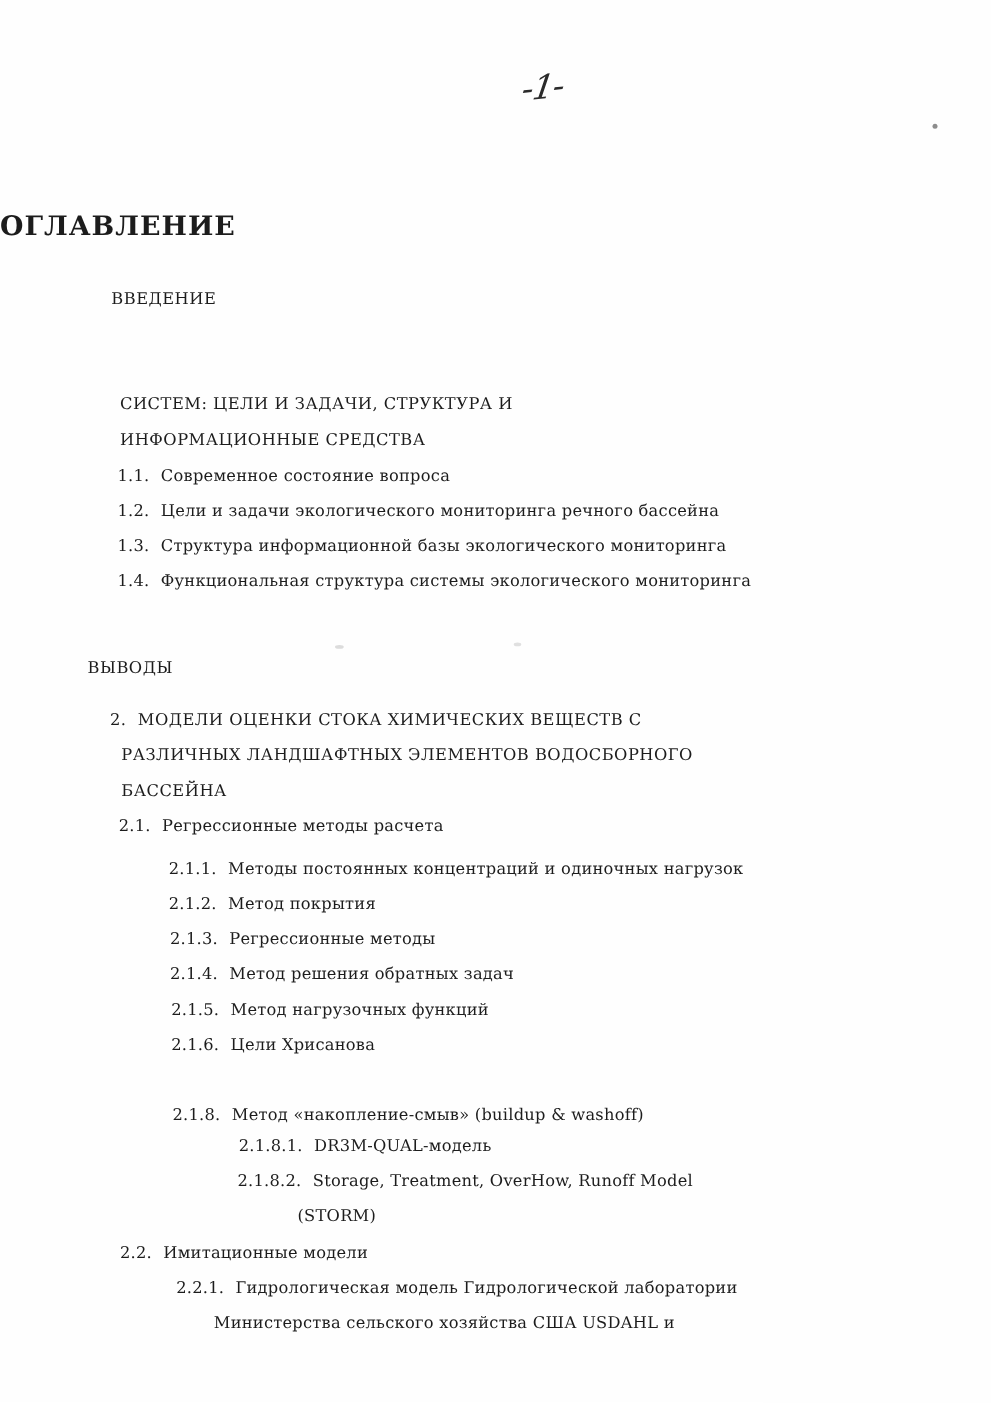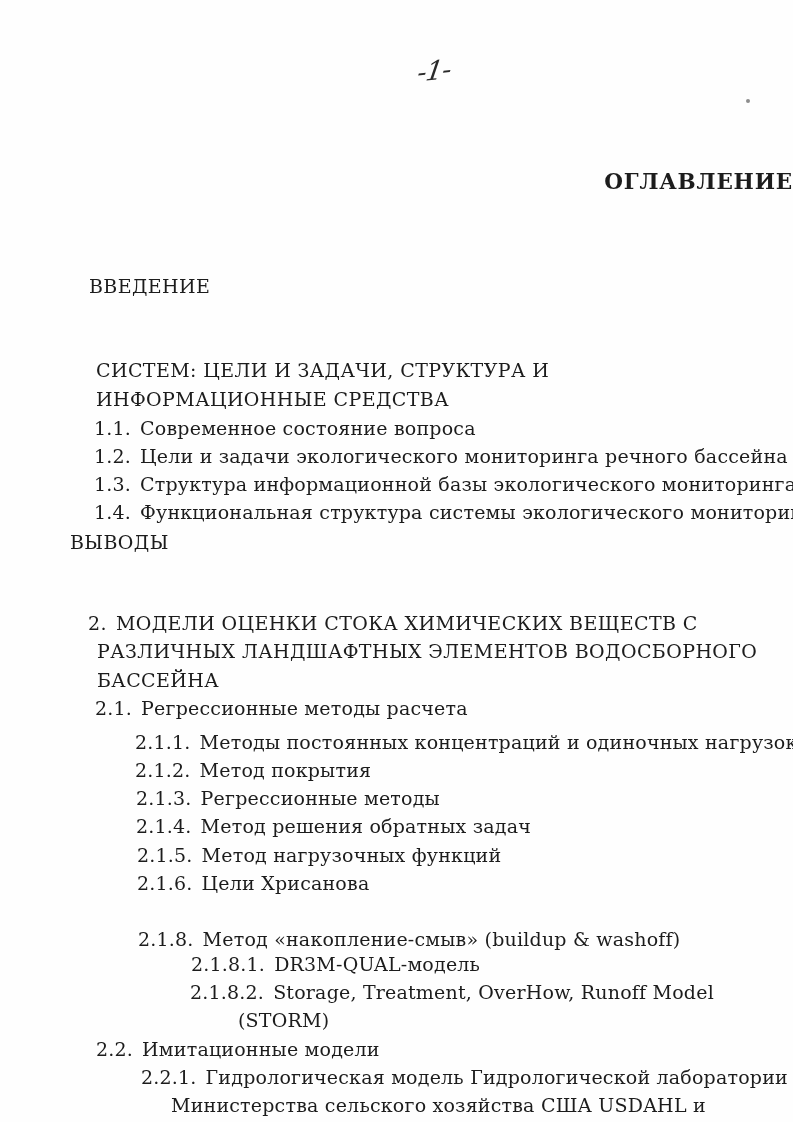--- a/index.html
+++ b/index.html
@@ -11,38 +11,37 @@
     position: relative;
     width: 793px;
     height: 1122px;
     background: #fefefe;
     overflow: hidden;
     font-family: "DejaVu Serif", "Liberation Serif", serif;
     color: #1c1c1c;
   }
   .line {
     position: absolute;
-    font-size: 19px;
+    font-size: 13px;
     line-height: 26px;
     white-space: nowrap;
     letter-spacing: 0.2px;
-    margin-top: 46px;
   }
   .num {
     margin-right: 9px;
   }
   .caps {
     letter-spacing: 0.4px;
   }
   .doc-title {
     position: absolute;
     left: 0;
     top: 169px;
     width: 100%;
-    text-align: right;
+    text-align: left;
     font-size: 21.5px;
     font-weight: bold;
     letter-spacing: 0.8px;
   }
   .handwritten {
     position: absolute;
     left: 418px;
     top: 55px;
     font-size: 27px;
     font-style: italic;
@@ -100,21 +99,21 @@
   <div class="line" style="left:94px; top:397px">
     <span class="num">1.2.</span><span>Цели и задачи экологического мониторинга речного бассейна</span>
   </div>
   <div class="line" style="left:94px; top:425px">
     <span class="num">1.3.</span><span>Структура информационной базы экологического мониторинга</span>
   </div>
   <div class="line" style="left:94px; top:453px">
     <span class="num">1.4.</span><span>Функциональная структура системы экологического мониторинга</span>
   </div>
 
-  <div class="line caps" style="left:70px; top:483px">
+  <div class="line caps" style="left:70px; top:522px">
     <span>ВЫВОДЫ</span>
   </div>
 
   <div class="line caps" style="left:88px; top:564px">
     <span class="num">2.</span><span>МОДЕЛИ ОЦЕНКИ СТОКА ХИМИЧЕСКИХ ВЕЩЕСТВ С</span>
   </div>
   <div class="line caps" style="left:97px; top:592px">
     <span>РАЗЛИЧНЫХ ЛАНДШАФТНЫХ ЭЛЕМЕНТОВ ВОДОСБОРНОГО</span>
   </div>
   <div class="line caps" style="left:97px; top:621px">

